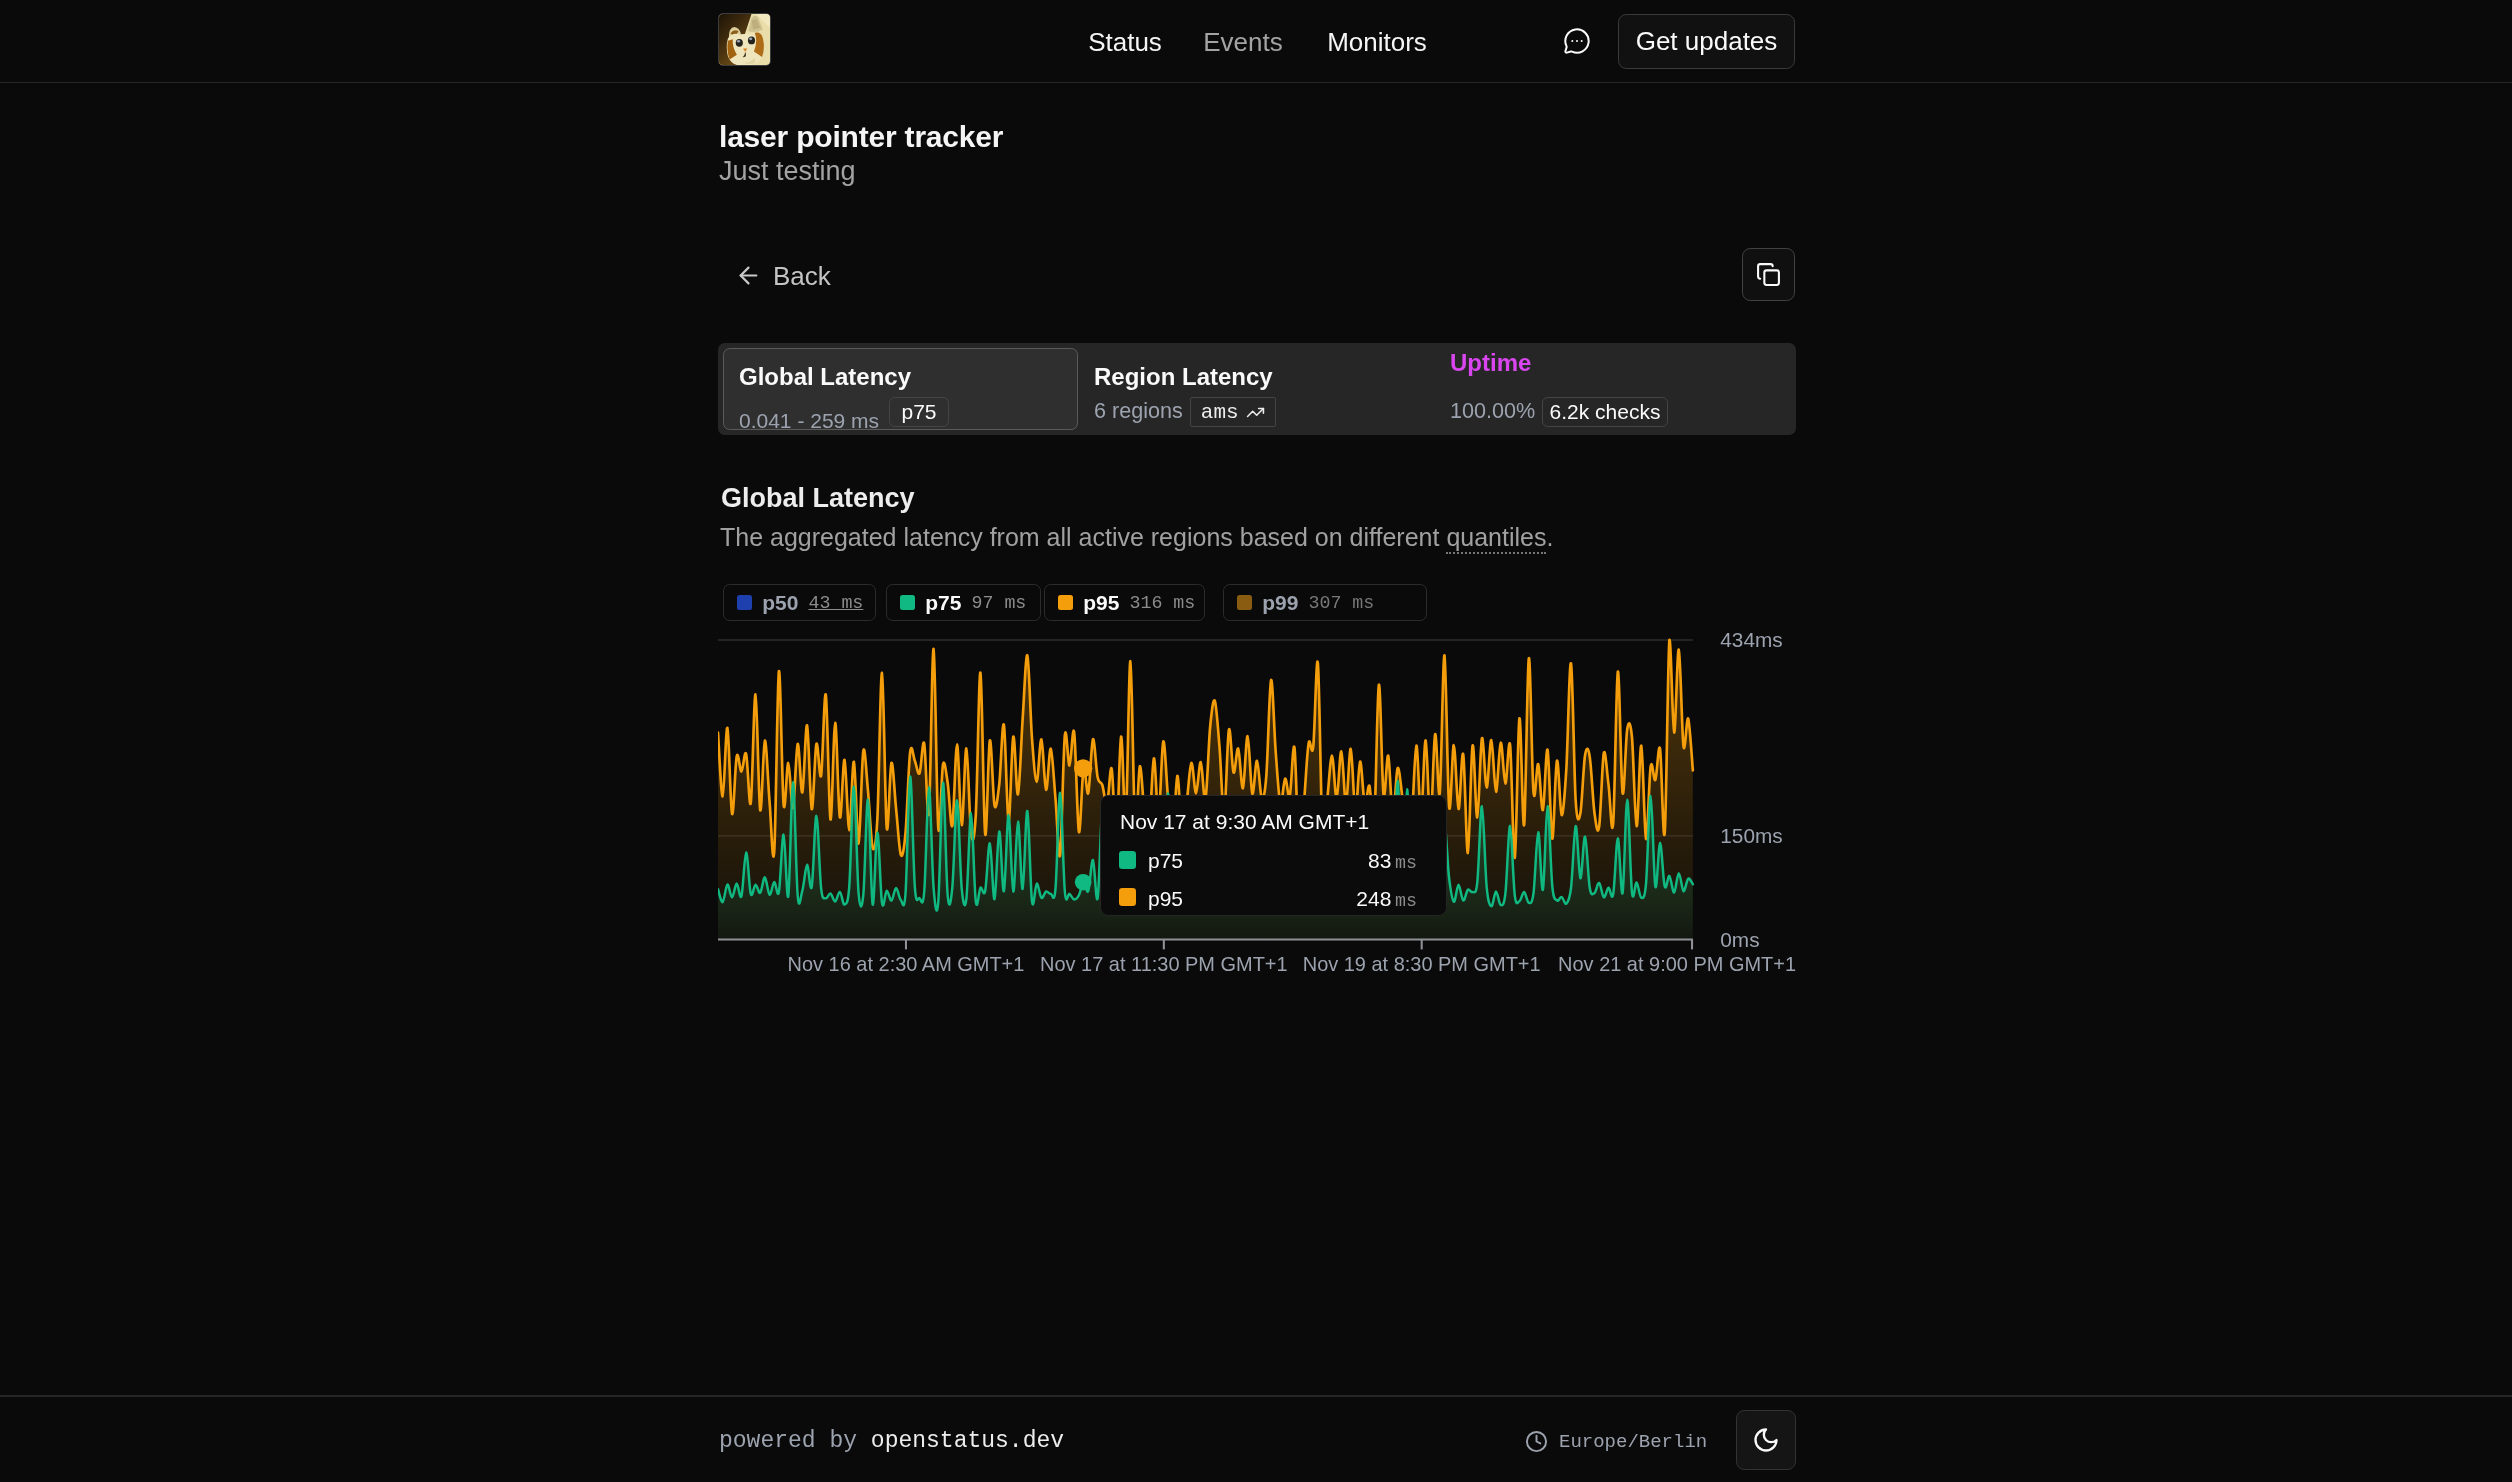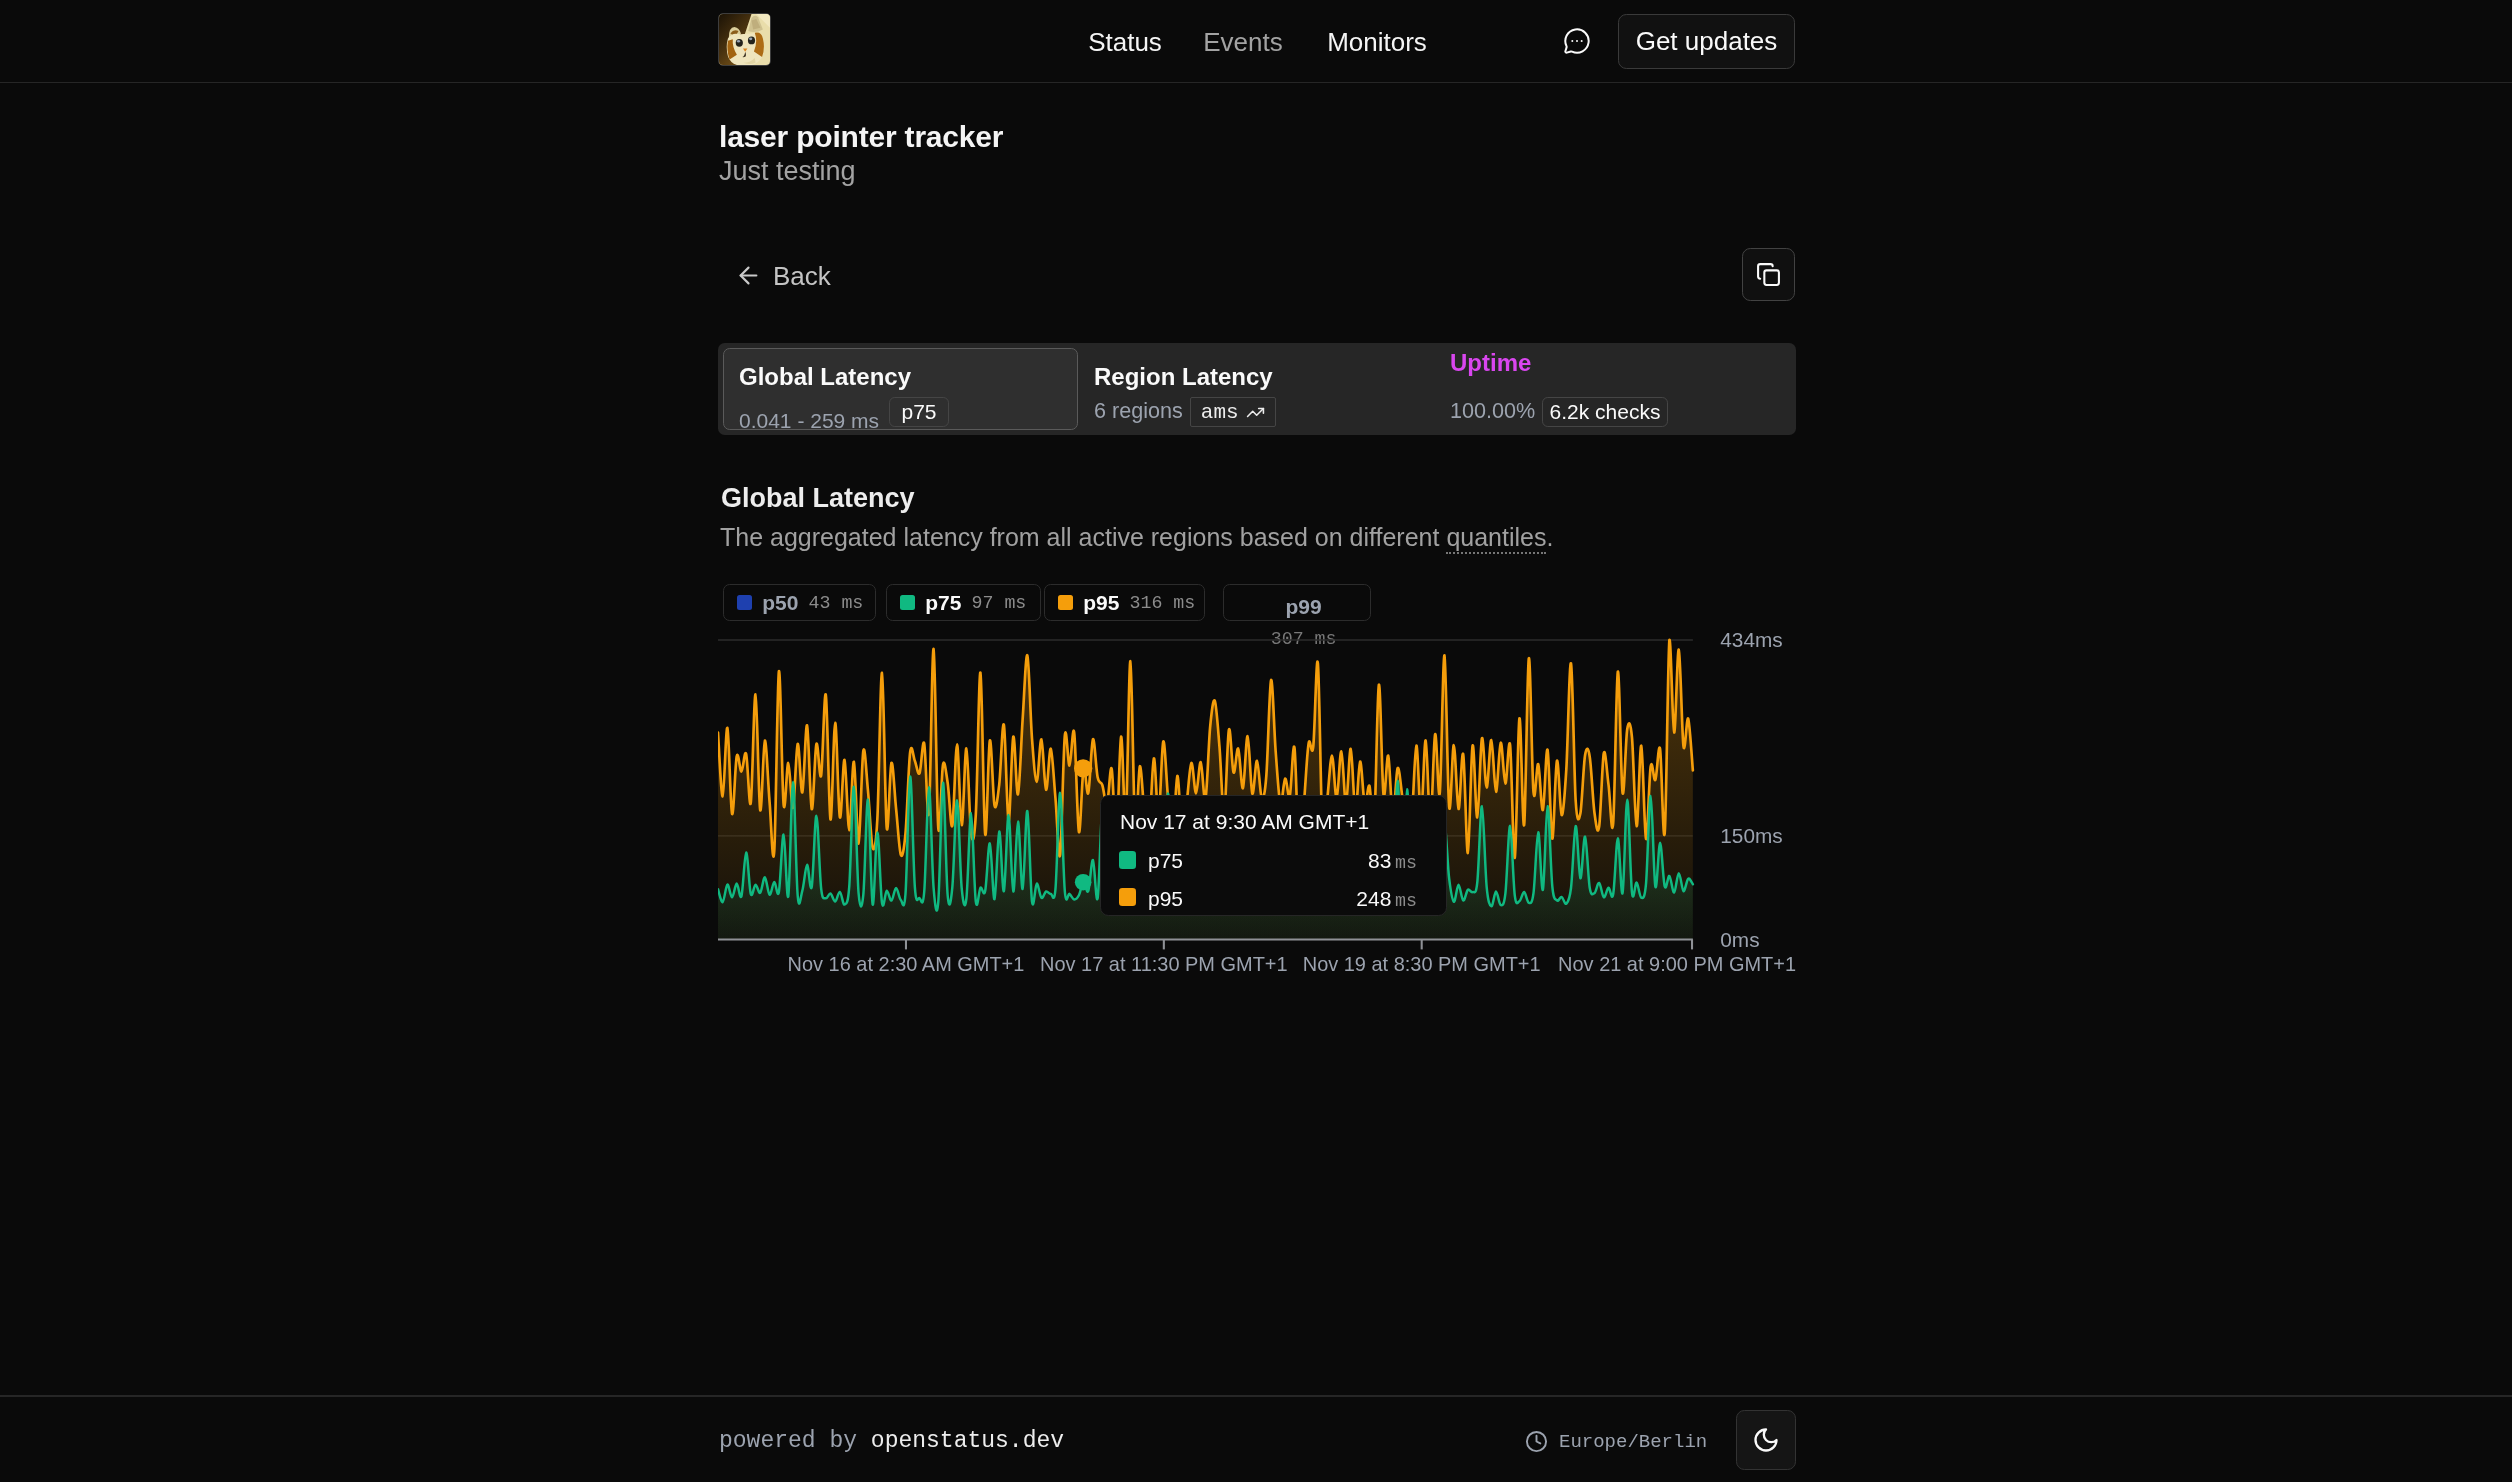--- a/index.html
+++ b/index.html
@@ -92,33 +92,33 @@
 <div class="abs" style="left:1450px;top:349px;font-size:24px;font-weight:700;color:#d946ef;">Uptime</div>
 <div class="abs" style="left:1450px;top:398px;font-size:21.6px;color:#9ca3af;">100.00%</div>
 <div class="abs" style="left:1542px;top:397px;width:126px;height:30px;border:1.2px solid #454545;border-radius:5.8px;display:flex;align-items:center;justify-content:center;font-size:21px;color:#fafafa;">6.2k checks</div>
 
 <div class="abs" style="left:721px;top:483px;font-size:27px;font-weight:700;color:#ededed;">Global Latency</div>
 <div class="abs" style="left:720px;top:523px;font-size:25px;color:#a1a1a1;">The aggregated latency from all active regions based on different <span style="border-bottom:2.5px dotted #767676;padding-bottom:0.8px;">quantiles</span>.</div>
 
 <div class="abs" style="left:723px;top:584px;width:153px;height:37px;border:1.7px solid #2c2c2c;border-radius:6.7px;display:flex;align-items:center;padding-left:13.3px;gap:10px;">
   <div style="width:15px;height:15px;border-radius:2.5px;background:#1e40af;"></div>
   <span style="font-size:21px;font-weight:700;color:#9ca3af;">p50</span>
-  <span class="mono" style="font-size:18.3px;color:#8c8c8c;">43 ms</span>
+  <span class="mono" style="font-size:18.3px;color:#8c8c8c;text-decoration:underline;">43 ms</span>
 </div>
 <div class="abs" style="left:886px;top:584px;width:155px;height:37px;border:1.7px solid #2c2c2c;border-radius:6.7px;display:flex;align-items:center;padding-left:13.3px;gap:10px;">
   <div style="width:15px;height:15px;border-radius:2.5px;background:#10b981;"></div>
   <span style="font-size:21px;font-weight:700;color:#fafafa;">p75</span>
   <span class="mono" style="font-size:18.3px;color:#8c8c8c;">97 ms</span>
 </div>
 <div class="abs" style="left:1044px;top:584px;width:161px;height:37px;border:1.7px solid #2c2c2c;border-radius:6.7px;display:flex;align-items:center;padding-left:13.3px;gap:10px;">
   <div style="width:15px;height:15px;border-radius:2.5px;background:#f59e0b;"></div>
   <span style="font-size:21px;font-weight:700;color:#fafafa;">p95</span>
   <span class="mono" style="font-size:18.3px;color:#8c8c8c;">316 ms</span>
 </div>
-<div class="abs" style="left:1223px;top:584px;width:148px;height:37px;border:1.7px solid #2c2c2c;border-radius:6.7px;display:flex;align-items:center;padding-left:13.3px;gap:10px;flex-direction:column;">
+<div class="abs" style="left:1223px;top:584px;width:204px;height:37px;border:1.7px solid #2c2c2c;border-radius:6.7px;display:flex;align-items:center;padding-left:13.3px;gap:10px;">
   <div style="width:15px;height:15px;border-radius:2.5px;background:#8a5c12;"></div>
   <span style="font-size:21px;font-weight:700;color:#9ca3af;">p99</span>
   <span class="mono" style="font-size:18.3px;color:#787878;">307 ms</span>
 </div>
 
 <svg class="abs" style="left:718px;top:615px;" width="1078" height="391" viewBox="0 0 1296 470">
   <defs>
     <linearGradient id="gOr" x1="0" y1="0" x2="0" y2="1">
       <stop offset="0" stop-color="#f59e0b" stop-opacity="0.30"></stop>
       <stop offset="1" stop-color="#f59e0b" stop-opacity="0.04"></stop>

